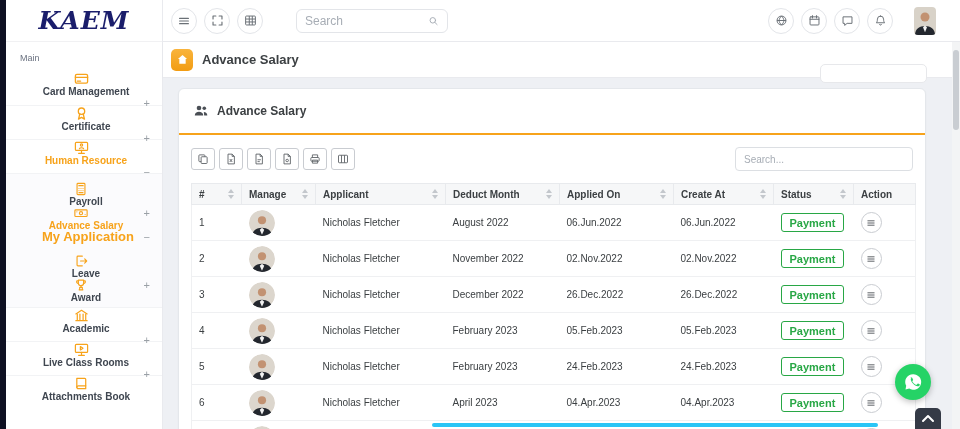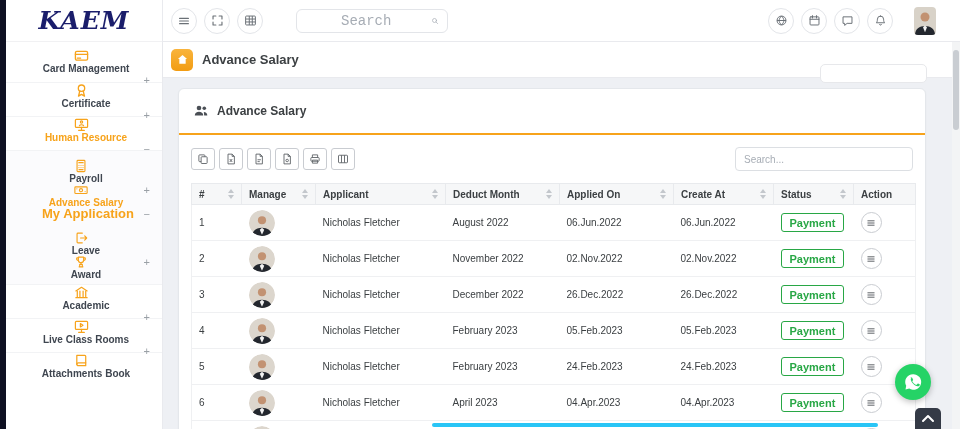--- a/index.html
+++ b/index.html
@@ -21,21 +21,21 @@
   .menu-item .expand { margin-left:auto; color:#9aa0a6; font-size:11px; font-weight:normal; }
   .menu-item.active { color:#f7a31b; }
   .submenu { background:#fbfbfd; padding:7px 0 6px 0; border-top:1px solid #f2f3f5; }
   .submenu .menu-item { height:24px; }
   .submenu .menu-item.leaf { padding-left:20px; font-size:13px; }
 
   
   .topbar { position:absolute; left:163px; top:0; width:797px; height:42px; background:#fff; border-bottom:1px solid #e9eaee; display:flex; align-items:center; padding:0 24px 0 8px; gap:7px; }
   .circle-btn { width:26px; height:26px; border:1px solid #e3e5e9; border-radius:50%; background:#fff; display:flex; align-items:center; justify-content:center; cursor:pointer; flex:0 0 auto; }
   .tb-search { width:152px; height:24px; border:1px solid #e3e5e9; border-radius:6px; display:flex; align-items:center; margin-left:26px; padding:0 8px; }
-  .tb-search input { border:none; outline:none; width:100%; font-size:14px; color:#333; font-family:Liberation Mono, monospace;margin-left:36px; }
+  .tb-search input { border:none; outline:none; width:100%; font-size:12px; color:#333; font-family:Liberation Sans, sans-serif; }
   .tb-search input::placeholder { color:#a7adb5; }
   .tb-right { margin-left:auto; display:flex; align-items:center; gap:7px; }
   .tb-avatar { width:22px; height:28px; border-radius:4px; overflow:hidden; margin-left:14px; display:block; }
 
   
   .breadcrumb { position:absolute; left:163px; top:42px; width:797px; height:36px; background:#fff; border-bottom:1px solid #e9eaee; display:flex; align-items:center; padding-left:8px; gap:9px; box-shadow:0 1px 2px rgba(0,0,0,.03); }
   .home-btn { width:22px; height:22px; border-radius:5px; background:linear-gradient(180deg,#f9b43c,#f29c12); display:flex; align-items:center; justify-content:center; cursor:pointer; }
   .bc-title { font-size:13px; font-weight:bold; color:#3c4043; }
 
   
@@ -74,20 +74,21 @@
 </style>
 </head>
 <body>
 
 <div class="edge-strip"></div>
 
 <div class="sidebar">
   <div class="logo-box">
     <span class="logo">KAEM</span>
   </div>
+  <div class="section-label">Main</div>
   <div class="menu">
 
     <div class="menu-item">
       <span class="mi-icon">
         <svg width="15" height="15" viewBox="0 0 16 16" fill="none" stroke="#f7a31b" stroke-width="1.4" stroke-linecap="round">
             <rect x="1.5" y="3.5" width="13" height="9.5" rx="1.5"></rect>
             <path d="M1.5 6.8h13M3.5 10.8h3.5"></path>
           </svg>
       </span>
       <span>Card Management</span>

